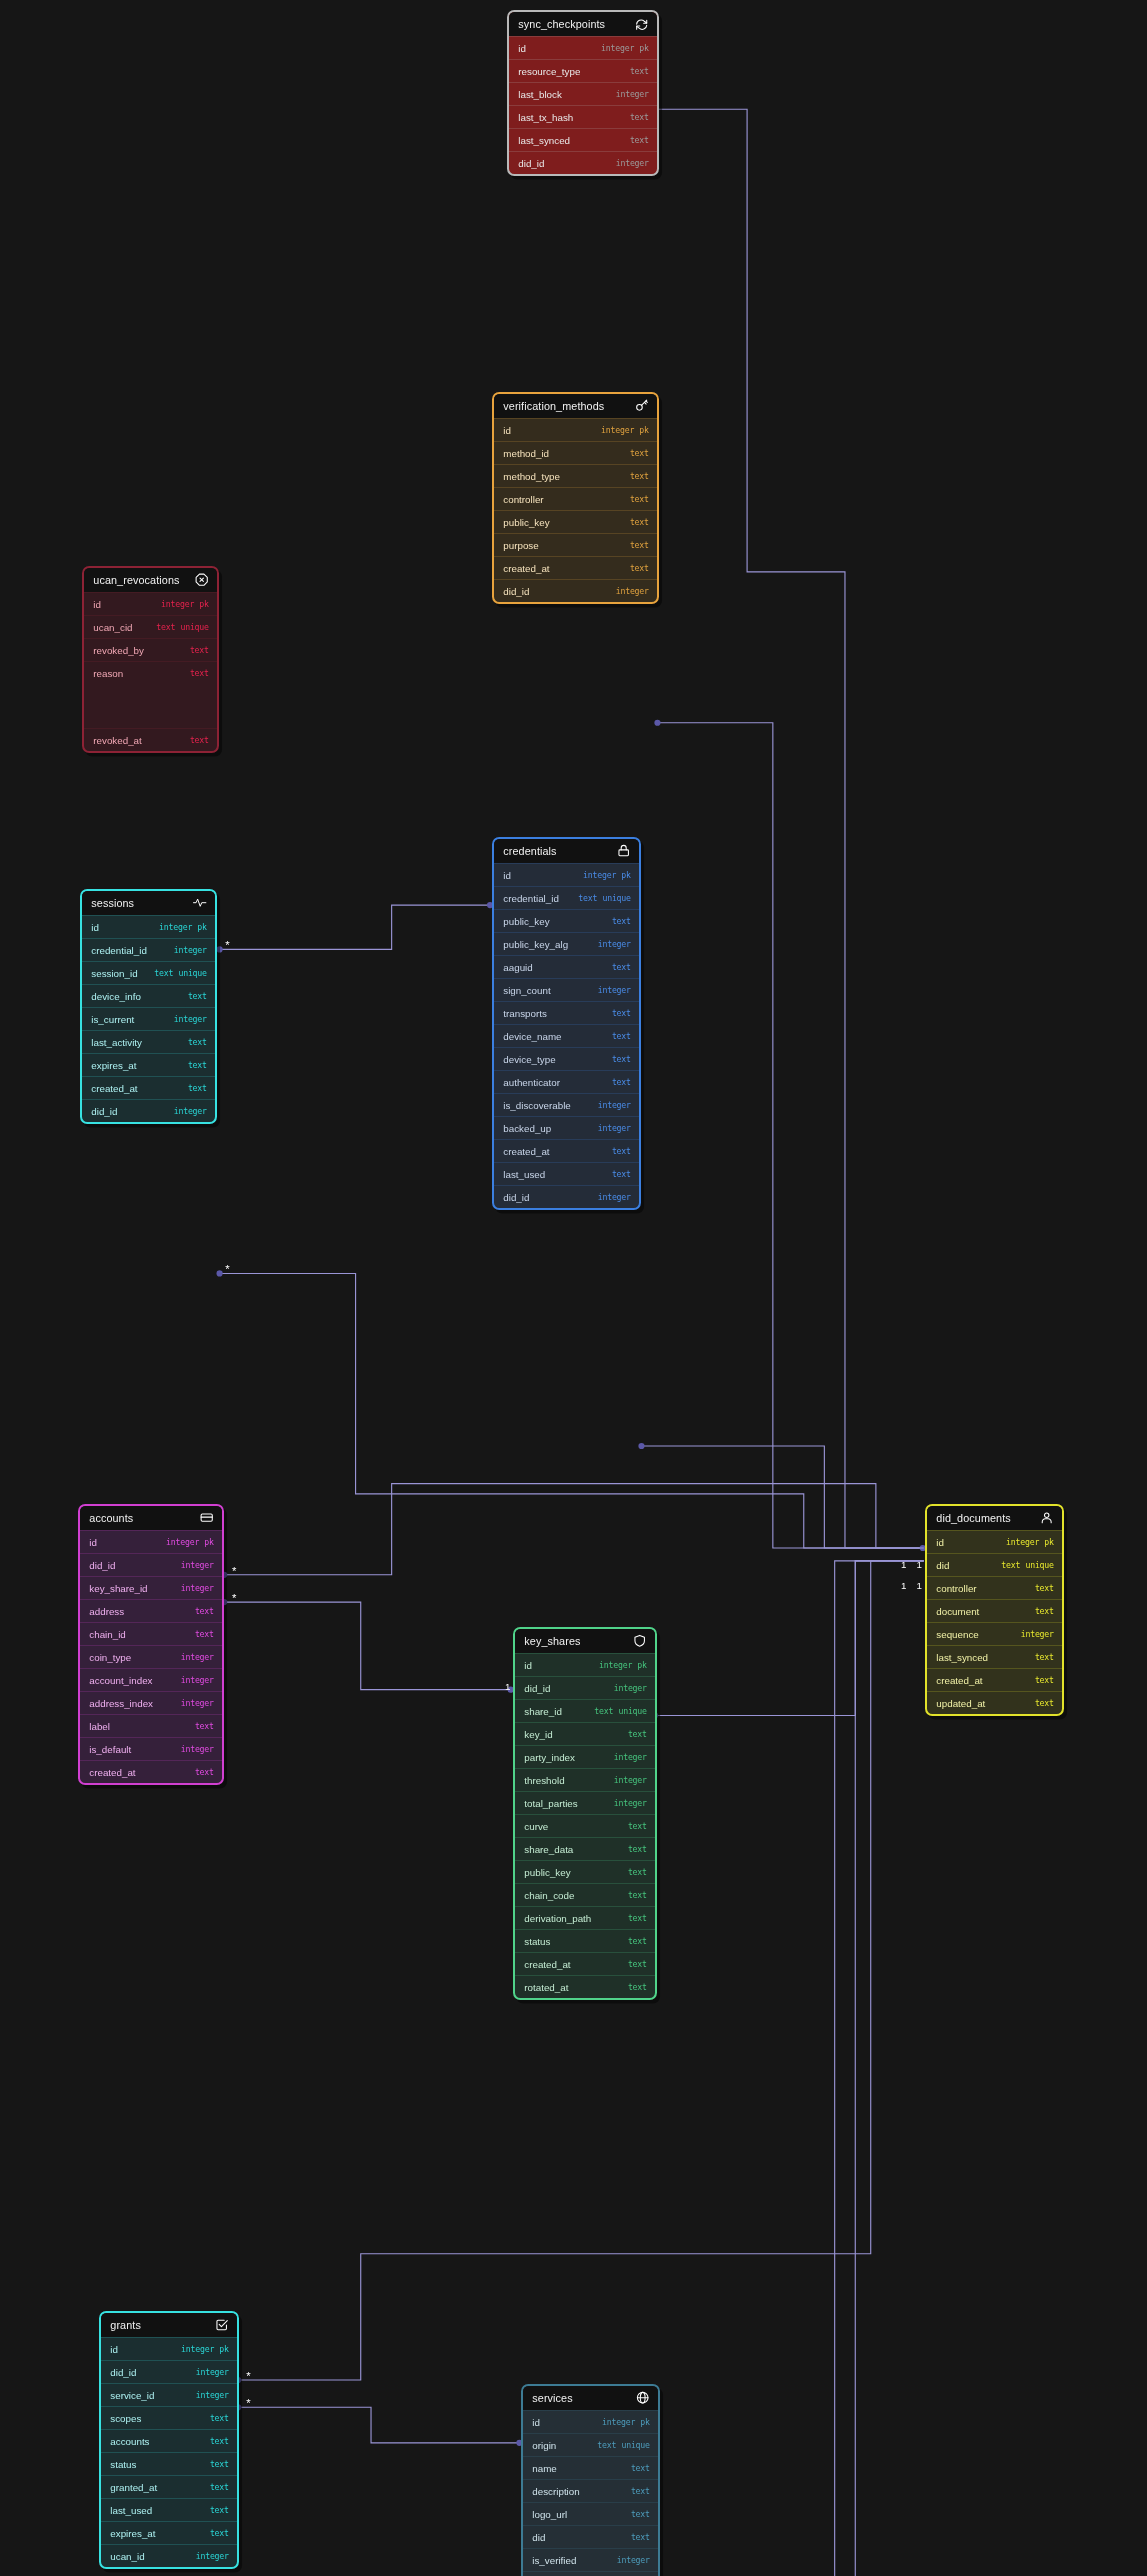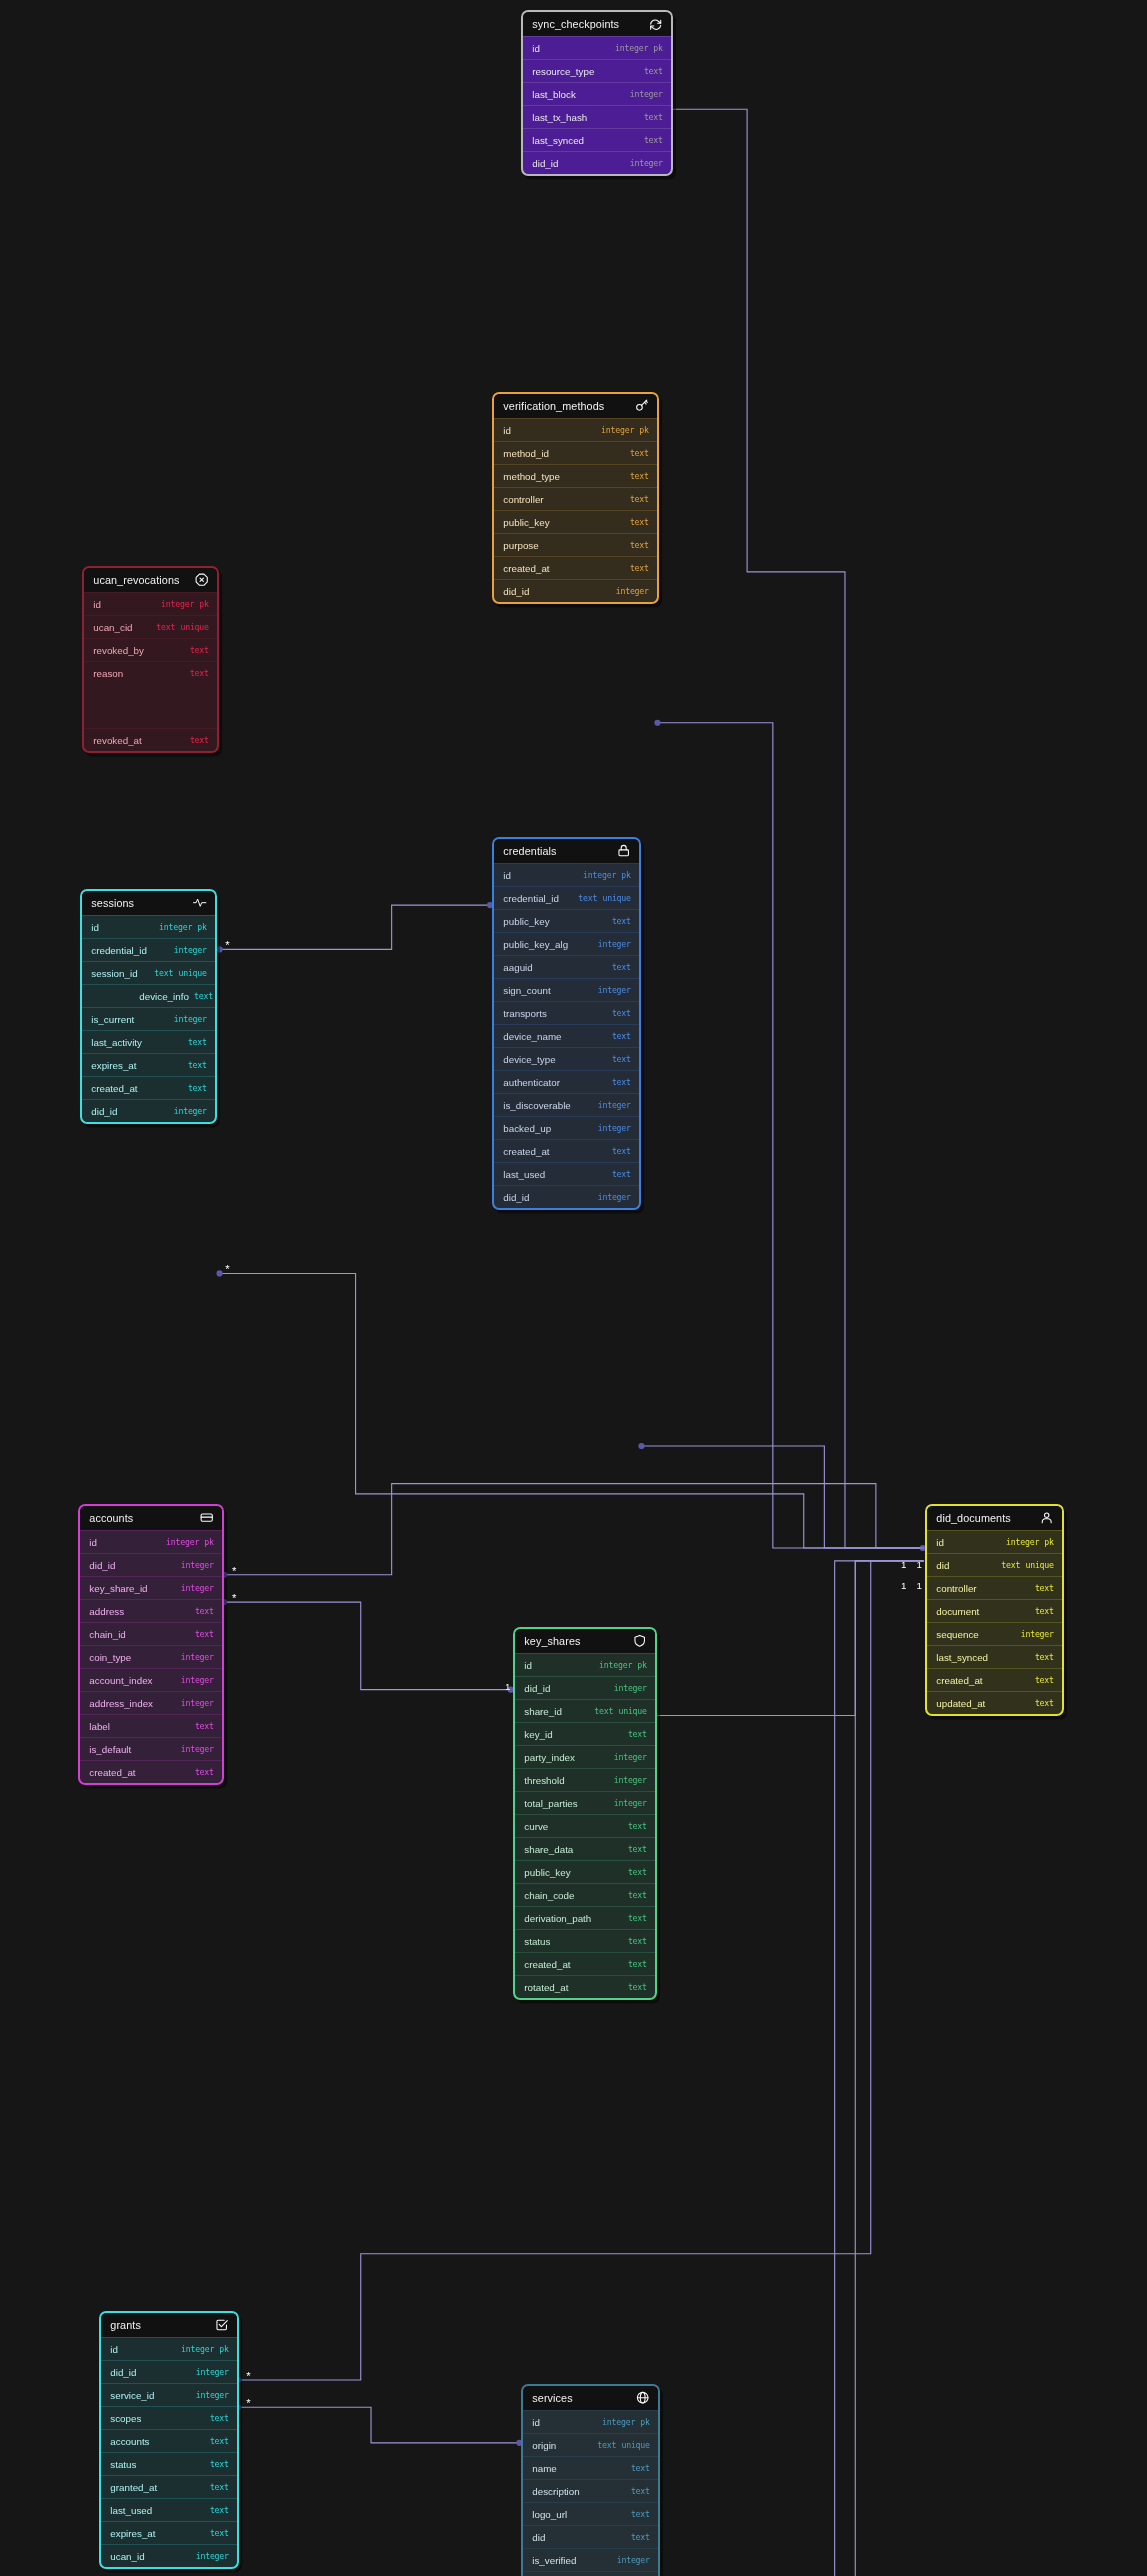--- a/index.html
+++ b/index.html
@@ -139,21 +139,21 @@
       <text class="card-label star" x="478" y="4673">*</text>
       <text class="card-label" x="1018" y="5700">1</text>
       <text class="card-label" x="1048" y="5700">1</text>
       <text class="card-label" x="212" y="6285">1</text>
       <text class="card-label star" x="470" y="6305">*</text>
       <text class="card-label star" x="470" y="6355">*</text>
       <text class="card-label star" x="470" y="6400">*</text>
     </svg>
 
   <div id="tables-host">
-      <div class="table" style="left: 521px; top: 10.3px; width: 152px; border-color: rgb(185, 185, 185); background: #4c1d95;">
+      <div class="table" style="left: 507px; top: 10.3px; width: 152px; border-color: rgb(185, 185, 185); background: #7f1d1d;">
         <div class="table-header">
           <span class="table-title">sync_checkpoints</span>
           <span class="table-icon">
             <svg width="13.4" height="13.4" viewBox="0 0 24 24" fill="none" stroke="#fff" stroke-width="1.9" stroke-linecap="round" stroke-linejoin="round">
               <path d="M3 11a8 8 0 0 1 13.5-5.2L21 9"></path>
               <polyline points="21,4 21,9.5 15.5,9.5"></polyline>
               <path d="M21 13a8 8 0 0 1-13.5 5.2L3 15"></path>
               <polyline points="3,20 3,14.5 8.5,14.5"></polyline>
             </svg>
           </span>
@@ -275,21 +275,21 @@
         </div>
         <div class="row" style="border-top-color: rgba(55, 226, 226, 0.2);">
           <span class="col-name" style="color: rgb(174, 242, 242);">credential_id</span>
           <span class="col-meta" style="color: rgb(42, 214, 214);"><span>integer</span></span>
         </div>
         <div class="row" style="border-top-color: rgba(55, 226, 226, 0.2);">
           <span class="col-name" style="color: rgb(174, 242, 242);">session_id</span>
           <span class="col-meta" style="color: rgb(42, 214, 214);"><span>text</span><span class="key">unique</span></span>
         </div>
         <div class="row" style="border-top-color: rgba(55, 226, 226, 0.2);">
-          <span class="col-name" style="color: rgb(174, 242, 242); margin-left: 48px;">device_info</span>
+          <span class="col-name" style="color: rgb(174, 242, 242);">device_info</span>
           <span class="col-meta" style="color: rgb(42, 214, 214);"><span>text</span></span>
         </div>
         <div class="row" style="border-top-color: rgba(55, 226, 226, 0.2);">
           <span class="col-name" style="color: rgb(174, 242, 242);">is_current</span>
           <span class="col-meta" style="color: rgb(42, 214, 214);"><span>integer</span></span>
         </div>
         <div class="row" style="border-top-color: rgba(55, 226, 226, 0.2);">
           <span class="col-name" style="color: rgb(174, 242, 242);">last_activity</span>
           <span class="col-meta" style="color: rgb(42, 214, 214);"><span>text</span></span>
         </div>

